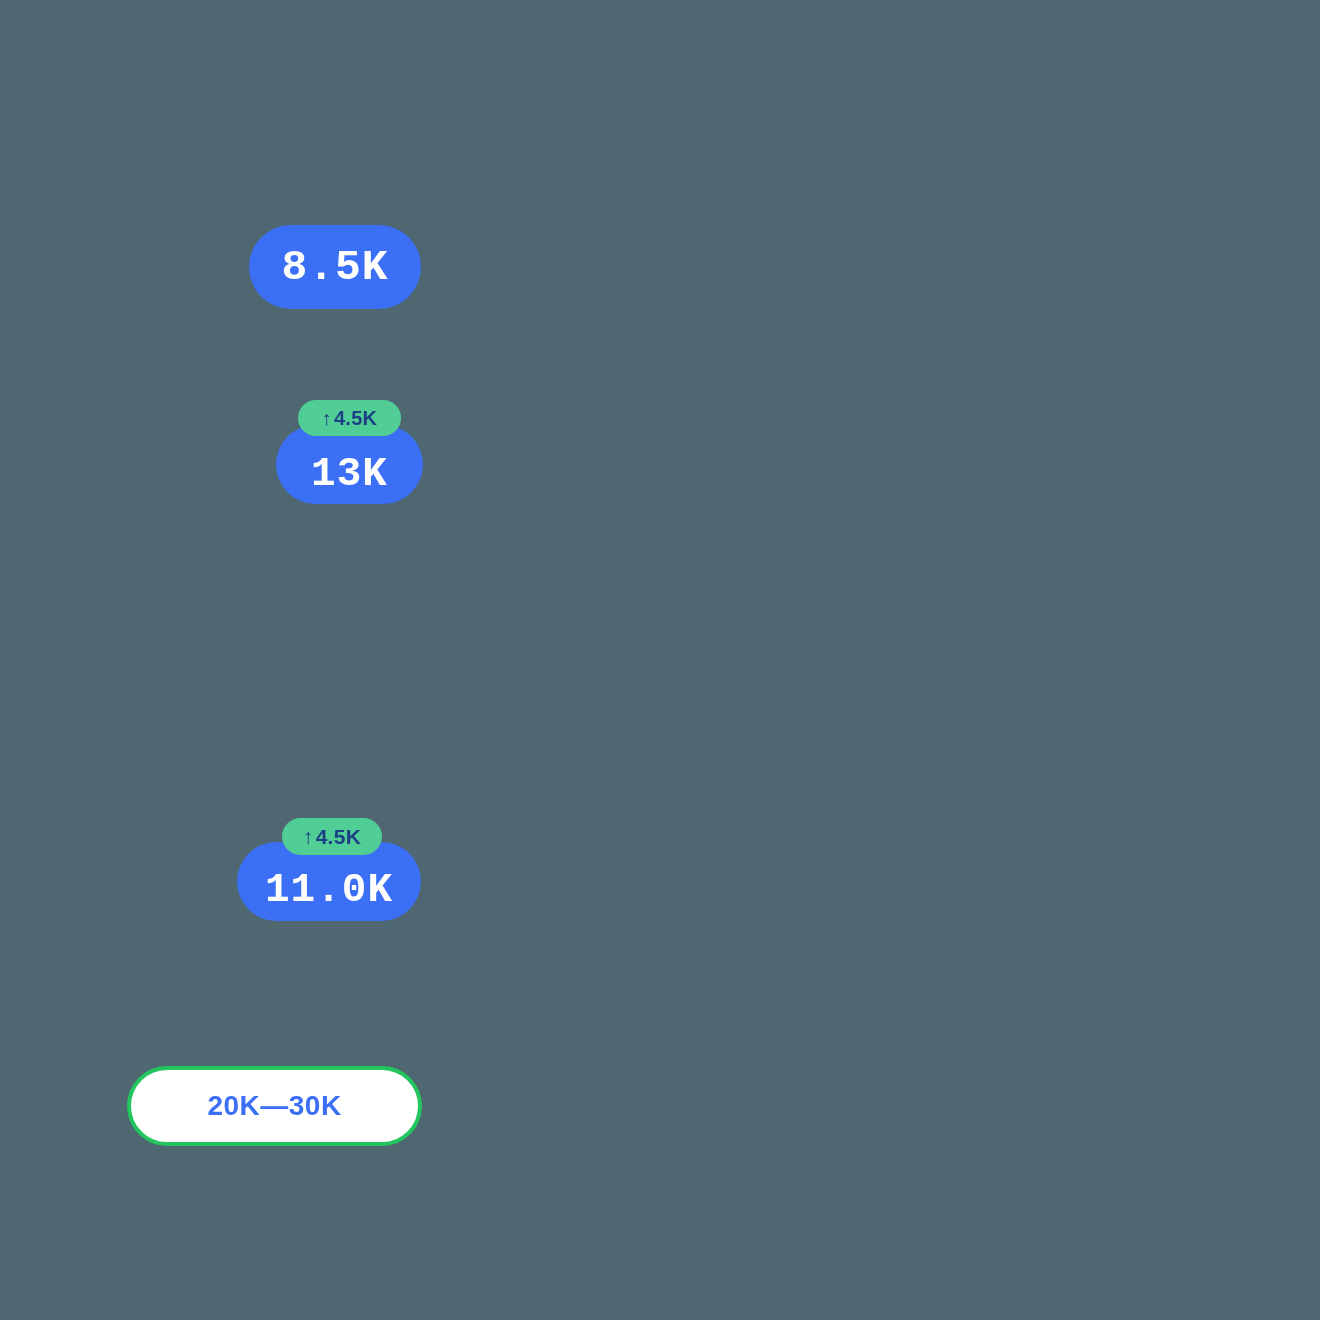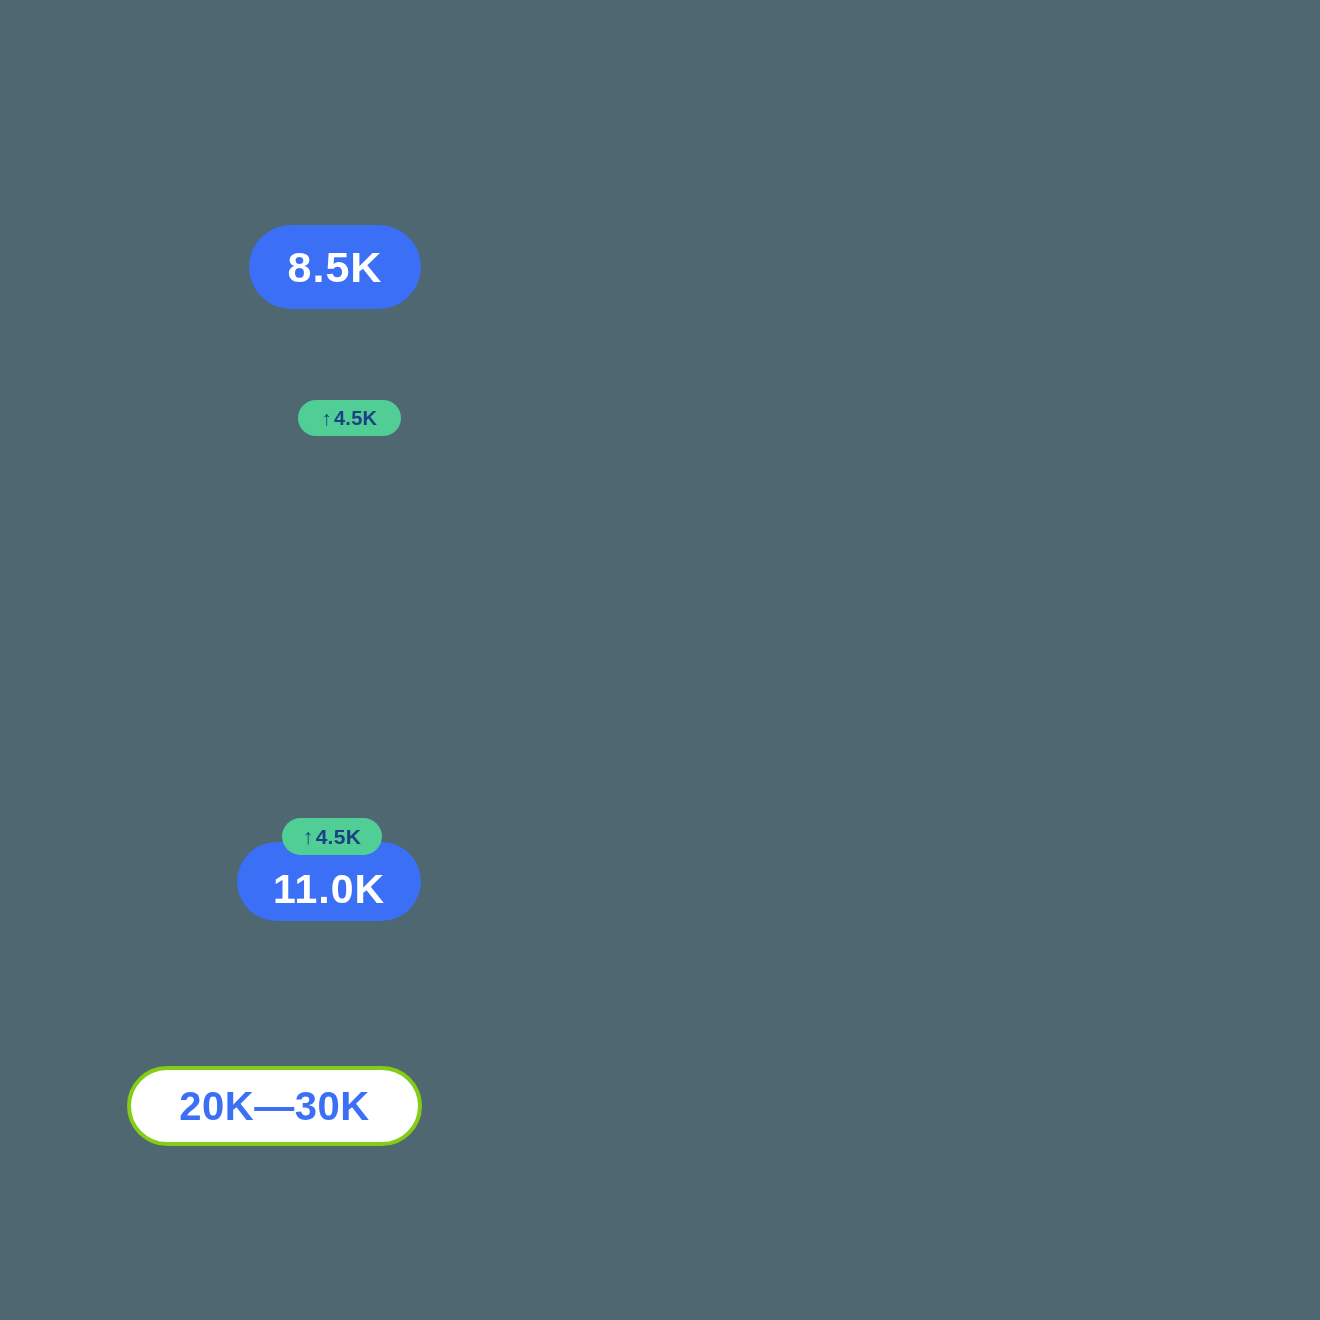--- a/index.html
+++ b/index.html
@@ -30,20 +30,21 @@
     display: flex;
     align-items: center;
     justify-content: center;
     background: #3b6ff5;
     color: #ffffff;
     border-radius: 999px;
     font-weight: 700;
     letter-spacing: 0.5px;
     white-space: nowrap;
     box-sizing: border-box;
+    font-family: Liberation Mono, monospace;
   }
 
   .delta-badge {
     position: absolute;
     display: flex;
     align-items: center;
     justify-content: center;
     gap: 2px;
     background: #50ce95;
     color: #1d3f86;
@@ -103,44 +104,45 @@
   
   #group-4 { left: 127px; top: 1066px; width: 295px; height: 80px; }
   #group-4 .range-pill {
     position: absolute;
     left: 0; top: 0;
     width: 295px; height: 80px;
     display: flex;
     align-items: center;
     justify-content: center;
     background: #ffffff;
-    border: 4px solid #84cc16;
+    border: 4px solid #22c55e;
     border-radius: 999px;
     color: #3b6ff5;
-    font-size: 40px;
+    font-size: 28px;
     font-weight: 700;
     letter-spacing: 0.5px;
     white-space: nowrap;
     box-sizing: border-box;
   }
 </style>
 </head>
 <body style="background: rgb(78, 103, 113);">
 
 <div class="canvas">
 
   <div class="metric-group" id="group-1">
     <div class="value-pill">8.5K</div>
   </div>
 
   <div class="metric-group" id="group-2">
     <div class="delta-badge">
       <span class="arrow-icon">↑</span>
       <span>4.5K</span>
     </div>
+    <div class="value-pill">13K</div>
   </div>
 
   <div class="metric-group" id="group-3">
     <div class="delta-badge">
       <span class="arrow-icon">↑</span>
       <span>4.5K</span>
     </div>
     <div class="value-pill">11.0K</div>
   </div>
 

